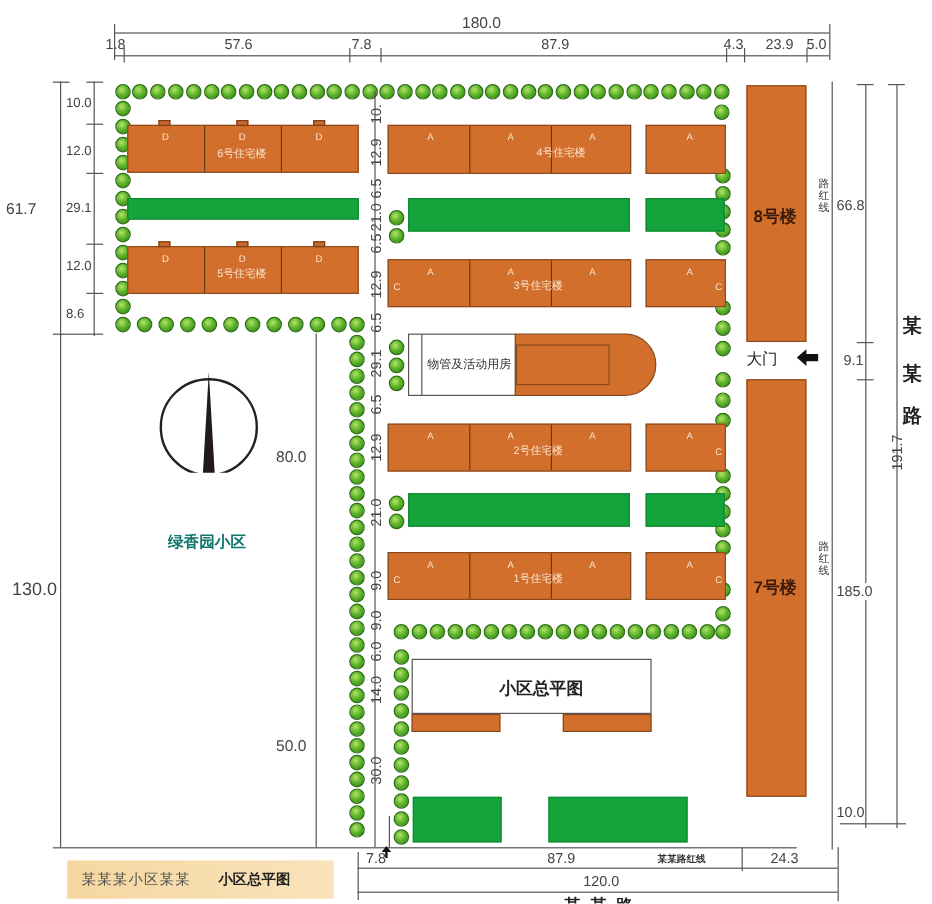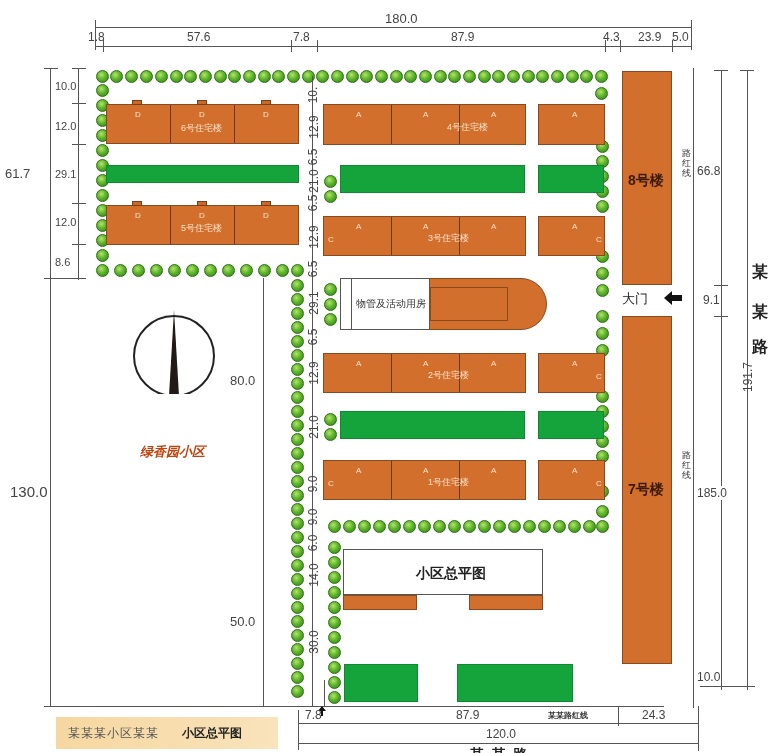--- a/index.html
+++ b/index.html
@@ -65,21 +65,21 @@
 <div class="vl" style="left:263px;top:278px;height:428px;"></div>
 <div class="dim" style="left:230px;top:373px;font-size:13px;">80.0</div>
 <div class="dim" style="left:230px;top:614px;font-size:13px;">50.0</div>
 
 <div class="abs" style="left:132px;top:310px;width:84px;height:84px;">
   <svg width="84" height="84" viewBox="0 0 84 84">
     <circle cx="42" cy="46" r="40" fill="none" stroke="#222" stroke-width="2"></circle>
     <polygon points="42,0 37,86 47,86" fill="#221a16"></polygon>
   </svg>
 </div>
-<div class="abs cn" style="left:140px;top:443px;font-size:13px;color:#c2410c;font-style:italic;">绿香园小区</div>
+<div class="abs cn" style="left:140px;top:443px;font-size:13px;color:#0f766e;">绿香园小区</div>
 
 <div>
   <div class="tree" style="left:96px;top:70px"></div>
     <div class="tree" style="left:110px;top:70px"></div>
     <div class="tree" style="left:125px;top:70px"></div>
     <div class="tree" style="left:140px;top:70px"></div>
     <div class="tree" style="left:155px;top:70px"></div>
     <div class="tree" style="left:170px;top:70px"></div>
     <div class="tree" style="left:184px;top:70px"></div>
     <div class="tree" style="left:199px;top:70px"></div>

